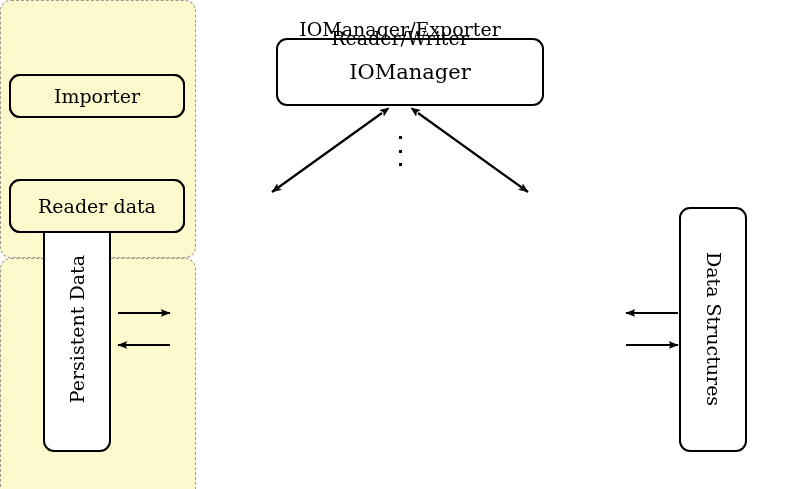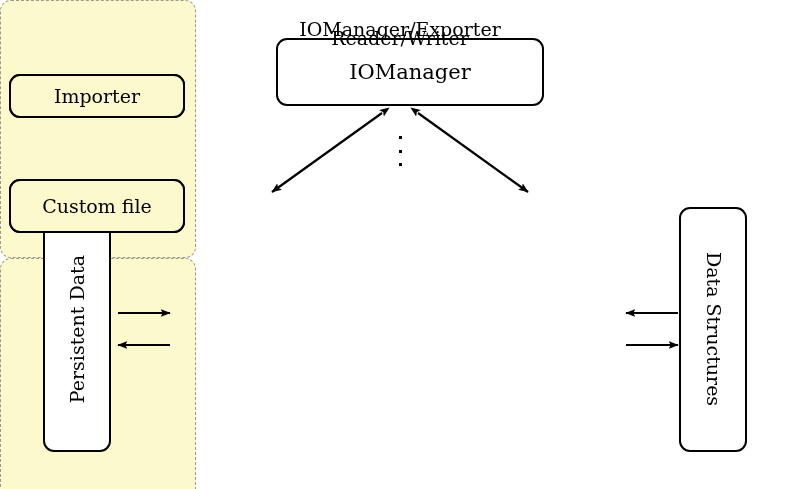--- a/index.html
+++ b/index.html
@@ -178,17 +178,17 @@
       <span>Importer</span>
     </div>
 
     <div class="vdots" style="left:0; right:0; top:136px; height:30px;">
       <i></i>
         <i></i>
         <i></i>
     </div>
 
     <div class="node innerbox t-inner" style="left:9px; top:179px; width:176px; height:54px; flex-direction:column; line-height:1.18;">
-      <span>Custom file</span>
+      <span>Reader data</span>
     </div>
   </div>
 
 </div>
 
 </body></html>

